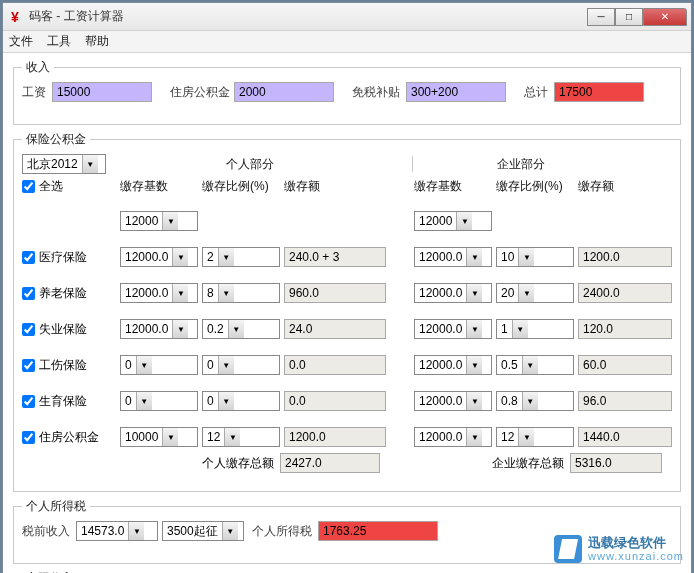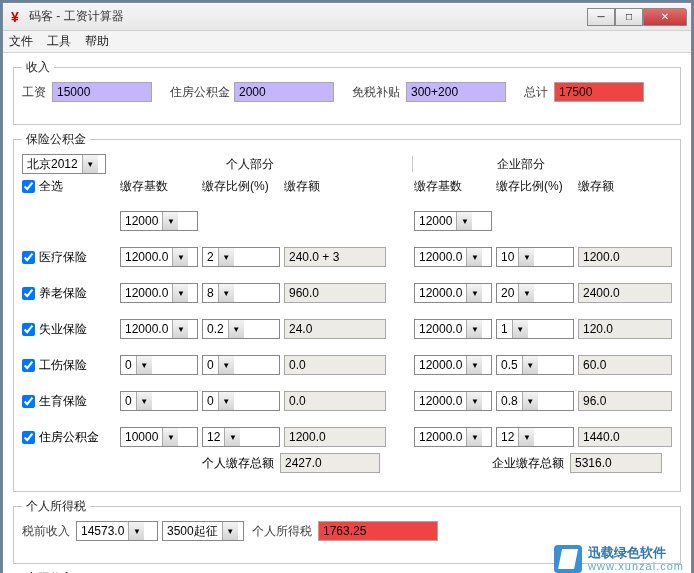--- a/index.html
+++ b/index.html
@@ -23,21 +23,21 @@
 input.ro { background: #ef4444; }
 .combo { display: inline-flex; align-items: center; border: 1px solid #888; height: 20px; background: #fff; font-family: Tahoma, sans-serif; }
 .combo span { padding: 0 4px; white-space: nowrap; }
 .combo .arr { width: 16px; height: 18px; background: linear-gradient(#f4f4f4,#d4d4d4); border-left: 1px solid #aaa; display: flex; align-items: center; justify-content: center; font-size: 8px; }
 .grid { display: grid; grid-template-columns: 94px 78px 78px 102px 20px 78px 78px 94px; gap: 16px 4px; align-items: center; }
 .hdr { color: #111; }
 .chk { display: flex; align-items: center; gap: 4px; }
 .chk input { width: 13px; height: 13px; }
 .outcell { border: 1px solid #a8a8a8; background: #ecebe6; height: 20px; padding: 1px 4px; font-family: Tahoma, sans-serif; display: flex; align-items: center; }
 .sumrow { display: flex; align-items: center; gap: 6px; margin-top: 6px; }
-.watermark { position: absolute; right: 10px; bottom: 0; display: flex; align-items: center; gap: 6px; }
+.watermark { position: absolute; right: 10px; bottom: 10px; display: flex; align-items: center; gap: 6px; }
 .wm-icon { width: 28px; height: 28px; background: #3a8fd6; border-radius: 4px; position: relative; }
 .wm-icon::after { content:""; position:absolute; inset:4px; background:#fff; clip-path: polygon(20% 0,100% 0,80% 100%,0 100%); }
 .wm-txt { color: #3577a8; font-weight: bold; font-size: 13px; line-height: 14px; }
 .wm-url { color: #5fa8d6; font-size: 11px; letter-spacing: 1px; }
 </style>
 </head>
 <body>
 
 <div class="window">
   <div class="titlebar">

